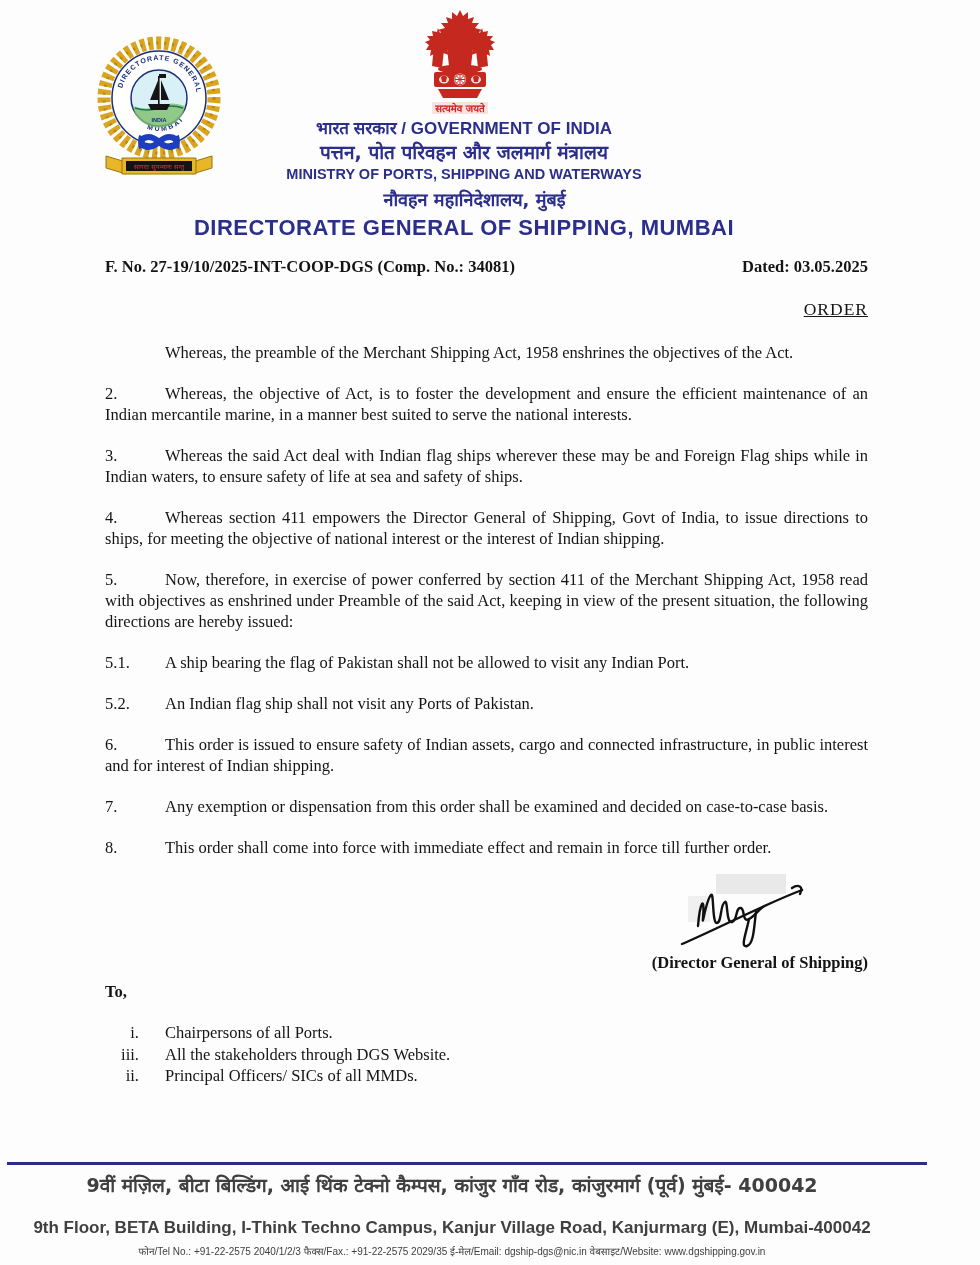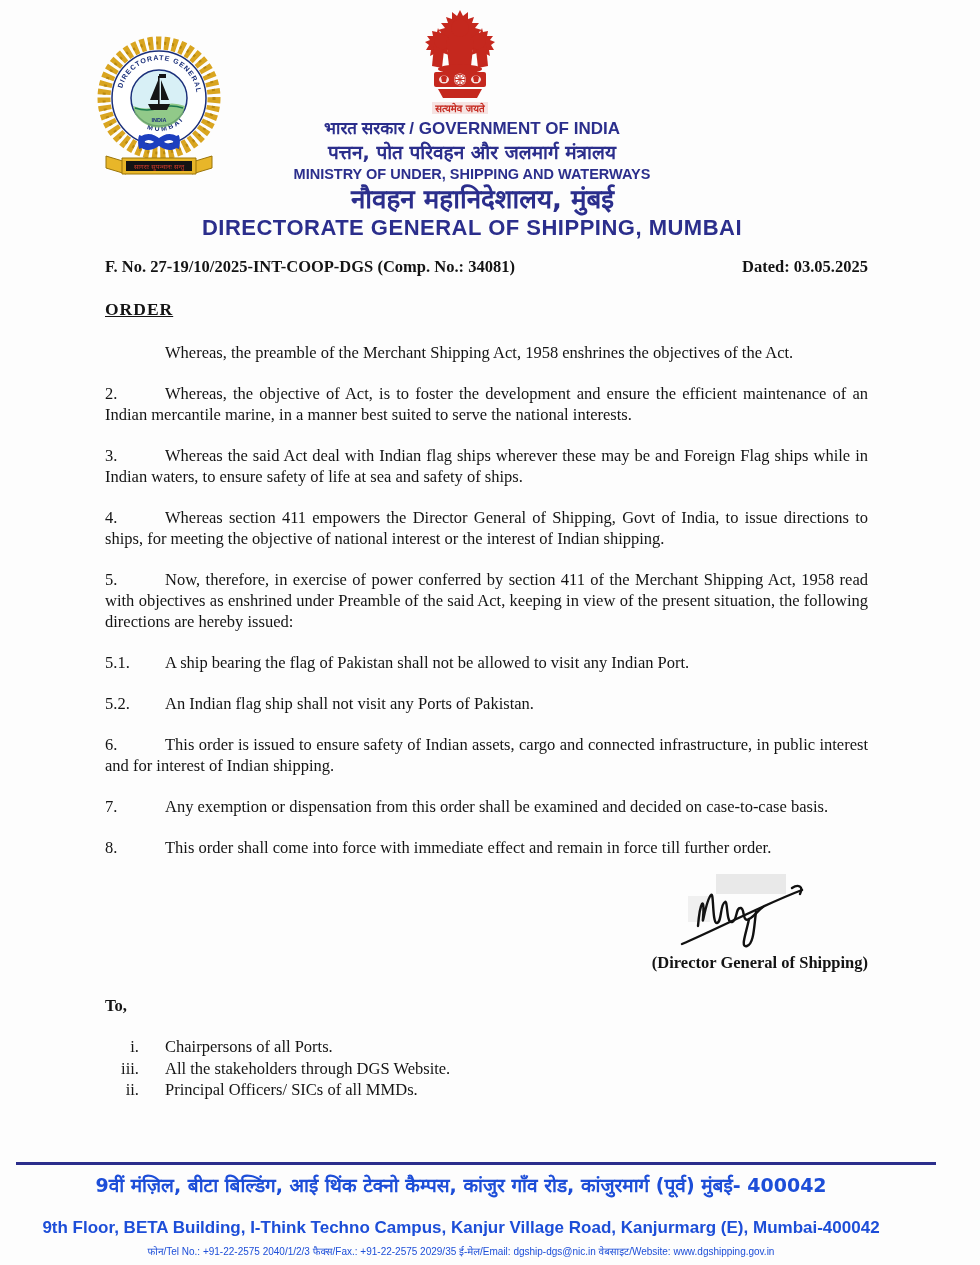--- a/index.html
+++ b/index.html
@@ -5,45 +5,45 @@
   * { margin:0; padding:0; box-sizing:border-box; }
   html,body { background:#e9e9e9; }
   .page {
     position:relative; width:980px; height:1265px; margin:0 auto;
     background:#fdfdfd; overflow:hidden; color:#141414;
     font-family:"Liberation Serif", serif;
   }
   
   .dgs-logo { position:absolute; left:92px; top:36px; }
   .emblem   { position:absolute; left:420px; top:6px; }
-  .header-text { position:absolute; top:118px; left:12px; width:920px; text-align:center; color:#2b2e8c; }
+  .header-text { position:absolute; top:118px; left:4px; width:920px; text-align:center; color:#2b2e8c; }
   .ht1 { font-family:"Liberation Sans", sans-serif; font-weight:700; font-size:17px; line-height:22px; }
   .ht2 { font-size:19px; font-weight:700; line-height:24px; font-family:"DejaVu Sans", sans-serif; }
   .ht3 { font-family:"Liberation Sans", sans-serif; font-weight:700; font-size:14.5px; line-height:20px; }
-  .ht4 { font-size:26px; font-weight:700; line-height:31px; font-family:"DejaVu Sans", sans-serif;padding-left:21px; }
+  .ht4 { font-size:18px; font-weight:700; line-height:31px; font-family:"DejaVu Sans", sans-serif;padding-left:21px; }
   .ht5 { font-family:"Liberation Sans", sans-serif; font-weight:600; font-size:22px; line-height:26px; letter-spacing:0.5px; }
   
   .content { position:absolute; top:256px; left:105px; width:763px; font-size:16.5px; line-height:21px; }
   .ref-line { display:flex; justify-content:space-between; font-weight:700; }
-  .order-title { text-align:left; font-weight:700; font-size:17.5px; letter-spacing:1px; margin-top:22px; }
+  .order-title { text-align:right; font-weight:400; font-size:17.5px; letter-spacing:1px; margin-top:22px; }
   .order-title span, .section-heading span { text-decoration:underline; }
   .section-heading { text-align:center; font-weight:700; font-size:16.5px; margin-top:24px; }
   .paras { margin-top:22px; }
   .para { text-align:justify; margin-bottom:20px; }
   .pnum { display:inline-block; width:60px; }
   
   .sig-area { position:relative; height:72px; margin-top:16px; }
   .sig-area svg { position:absolute; right:48px; top:-4px; }
   .sig-label { text-align:right; font-weight:700; margin-top:2px; }
   
-  .to-label { font-weight:700; margin-top:22px; }
+  .to-label { font-weight:700; margin-top:8px; }
   .recipients { margin-top:20px; line-height:21.5px; }
   .rnum { display:inline-block; width:34px; text-align:right; margin-right:26px; }
   
-  .footer { position:absolute; top:1158px; left:16px; width:890px; text-align:center; color:#1d4ed8; }
+  .footer { position:absolute; top:1158px; left:7px; width:890px; text-align:center; color:#404040; }
   .footer-rule { height:3px; background:#2b2e8c; width:920px; margin:4px auto 0 auto; }
   .f1 { font-size:19px; font-weight:700; margin-top:7px; font-family:"DejaVu Sans", sans-serif; line-height:26px; }
   .f2 { font-family:"Liberation Sans", sans-serif; font-weight:600; font-size:17px; margin-top:18px; line-height:23px; }
   .f3 { font-family:"Liberation Sans", sans-serif; font-weight:500; font-size:10px; margin-top:3px; line-height:19px; }
 </style>
 </head>
 <body>
 
 <div class="page">
 
@@ -127,21 +127,21 @@
       </g>
 
       <rect x="12" y="96" width="56" height="12" fill="#c5281e" opacity="0.12"></rect>
       <text x="40" y="106" font-size="10" font-weight="700" fill="#c5281e" text-anchor="middle" font-family="DejaVu Sans, sans-serif">सत्यमेव जयते</text>
     </svg>
   </div>
 
   <div class="header-text">
     <div class="ht1">भारत सरकार / GOVERNMENT OF INDIA</div>
     <div class="ht2">पत्तन, पोत परिवहन और जलमार्ग मंत्रालय</div>
-    <div class="ht3">MINISTRY OF UNDER, SHIPPING AND WATERWAYS</div>
+    <div class="ht3">MINISTRY OF PORTS, SHIPPING AND WATERWAYS</div>
     <div class="ht4">नौवहन महानिदेशालय, मुंबई</div>
     <div class="ht5">DIRECTORATE GENERAL OF SHIPPING, MUMBAI</div>
   </div>
 
   <div class="content">
 
     <div class="ref-line">
       <span>F. No. 27-19/10/2025-INT-COOP-DGS (Comp. No.: 34081)</span>
       <span>Dated: 03.05.2025</span>
     </div>

